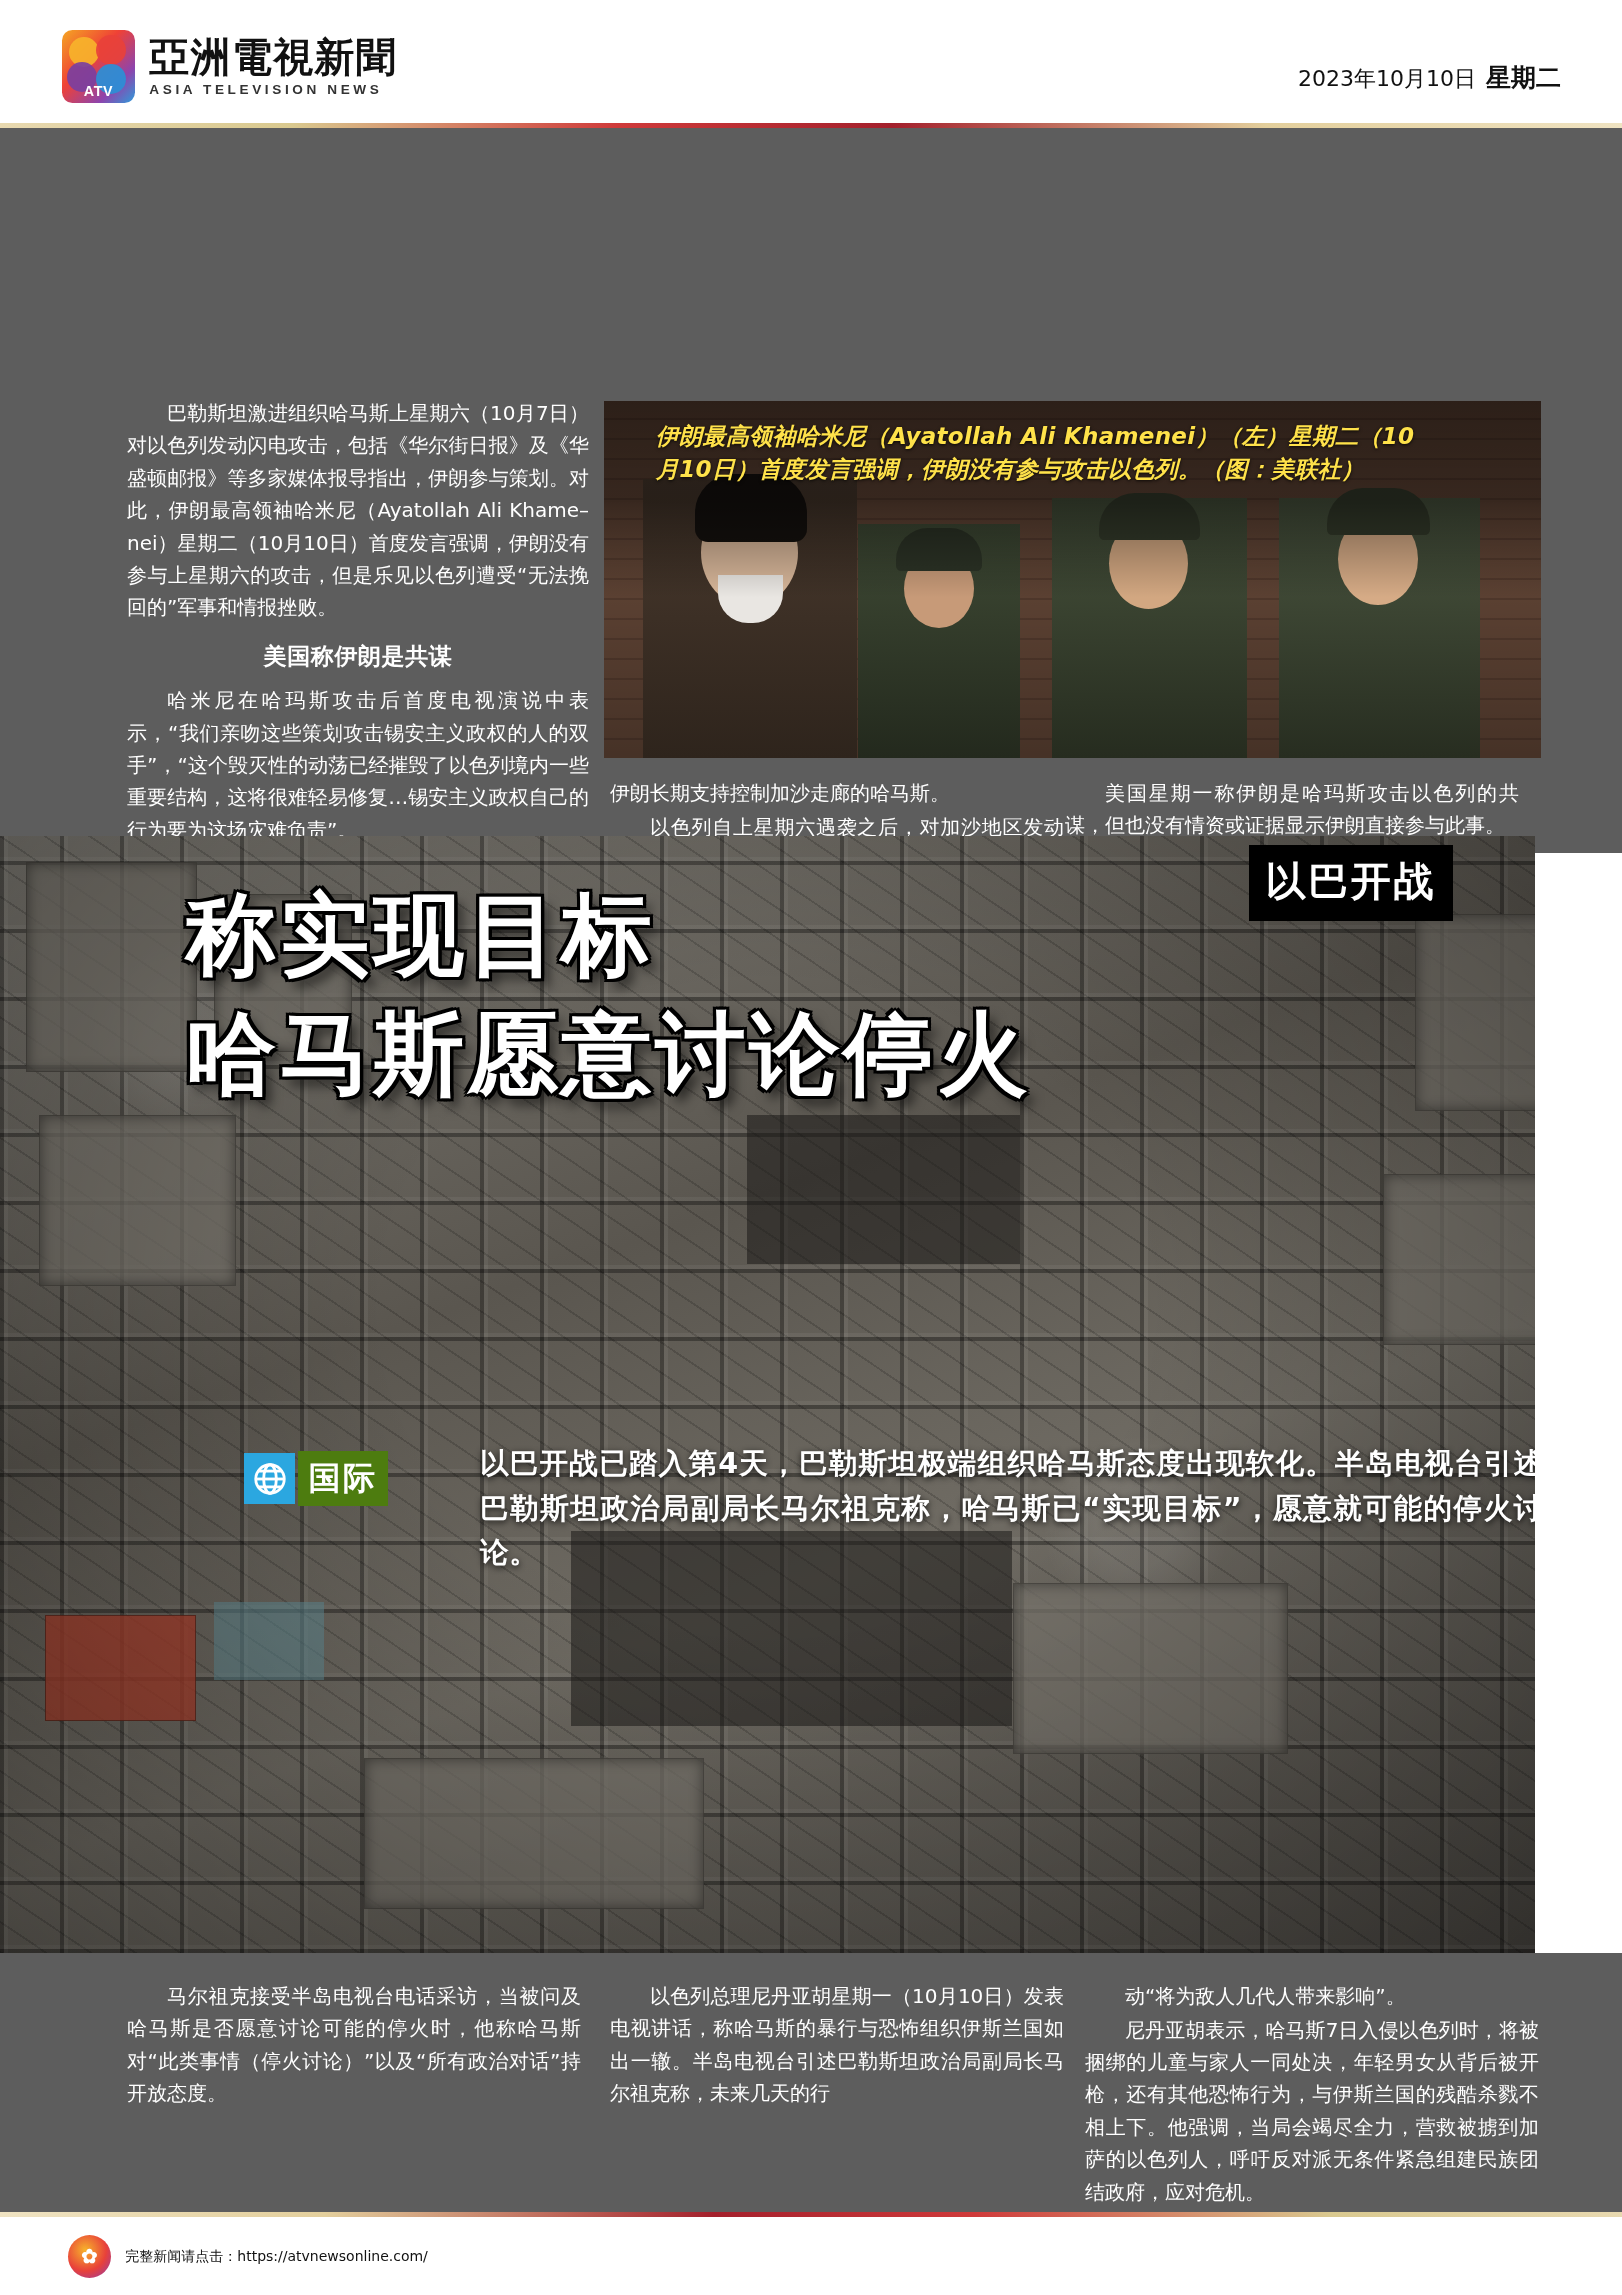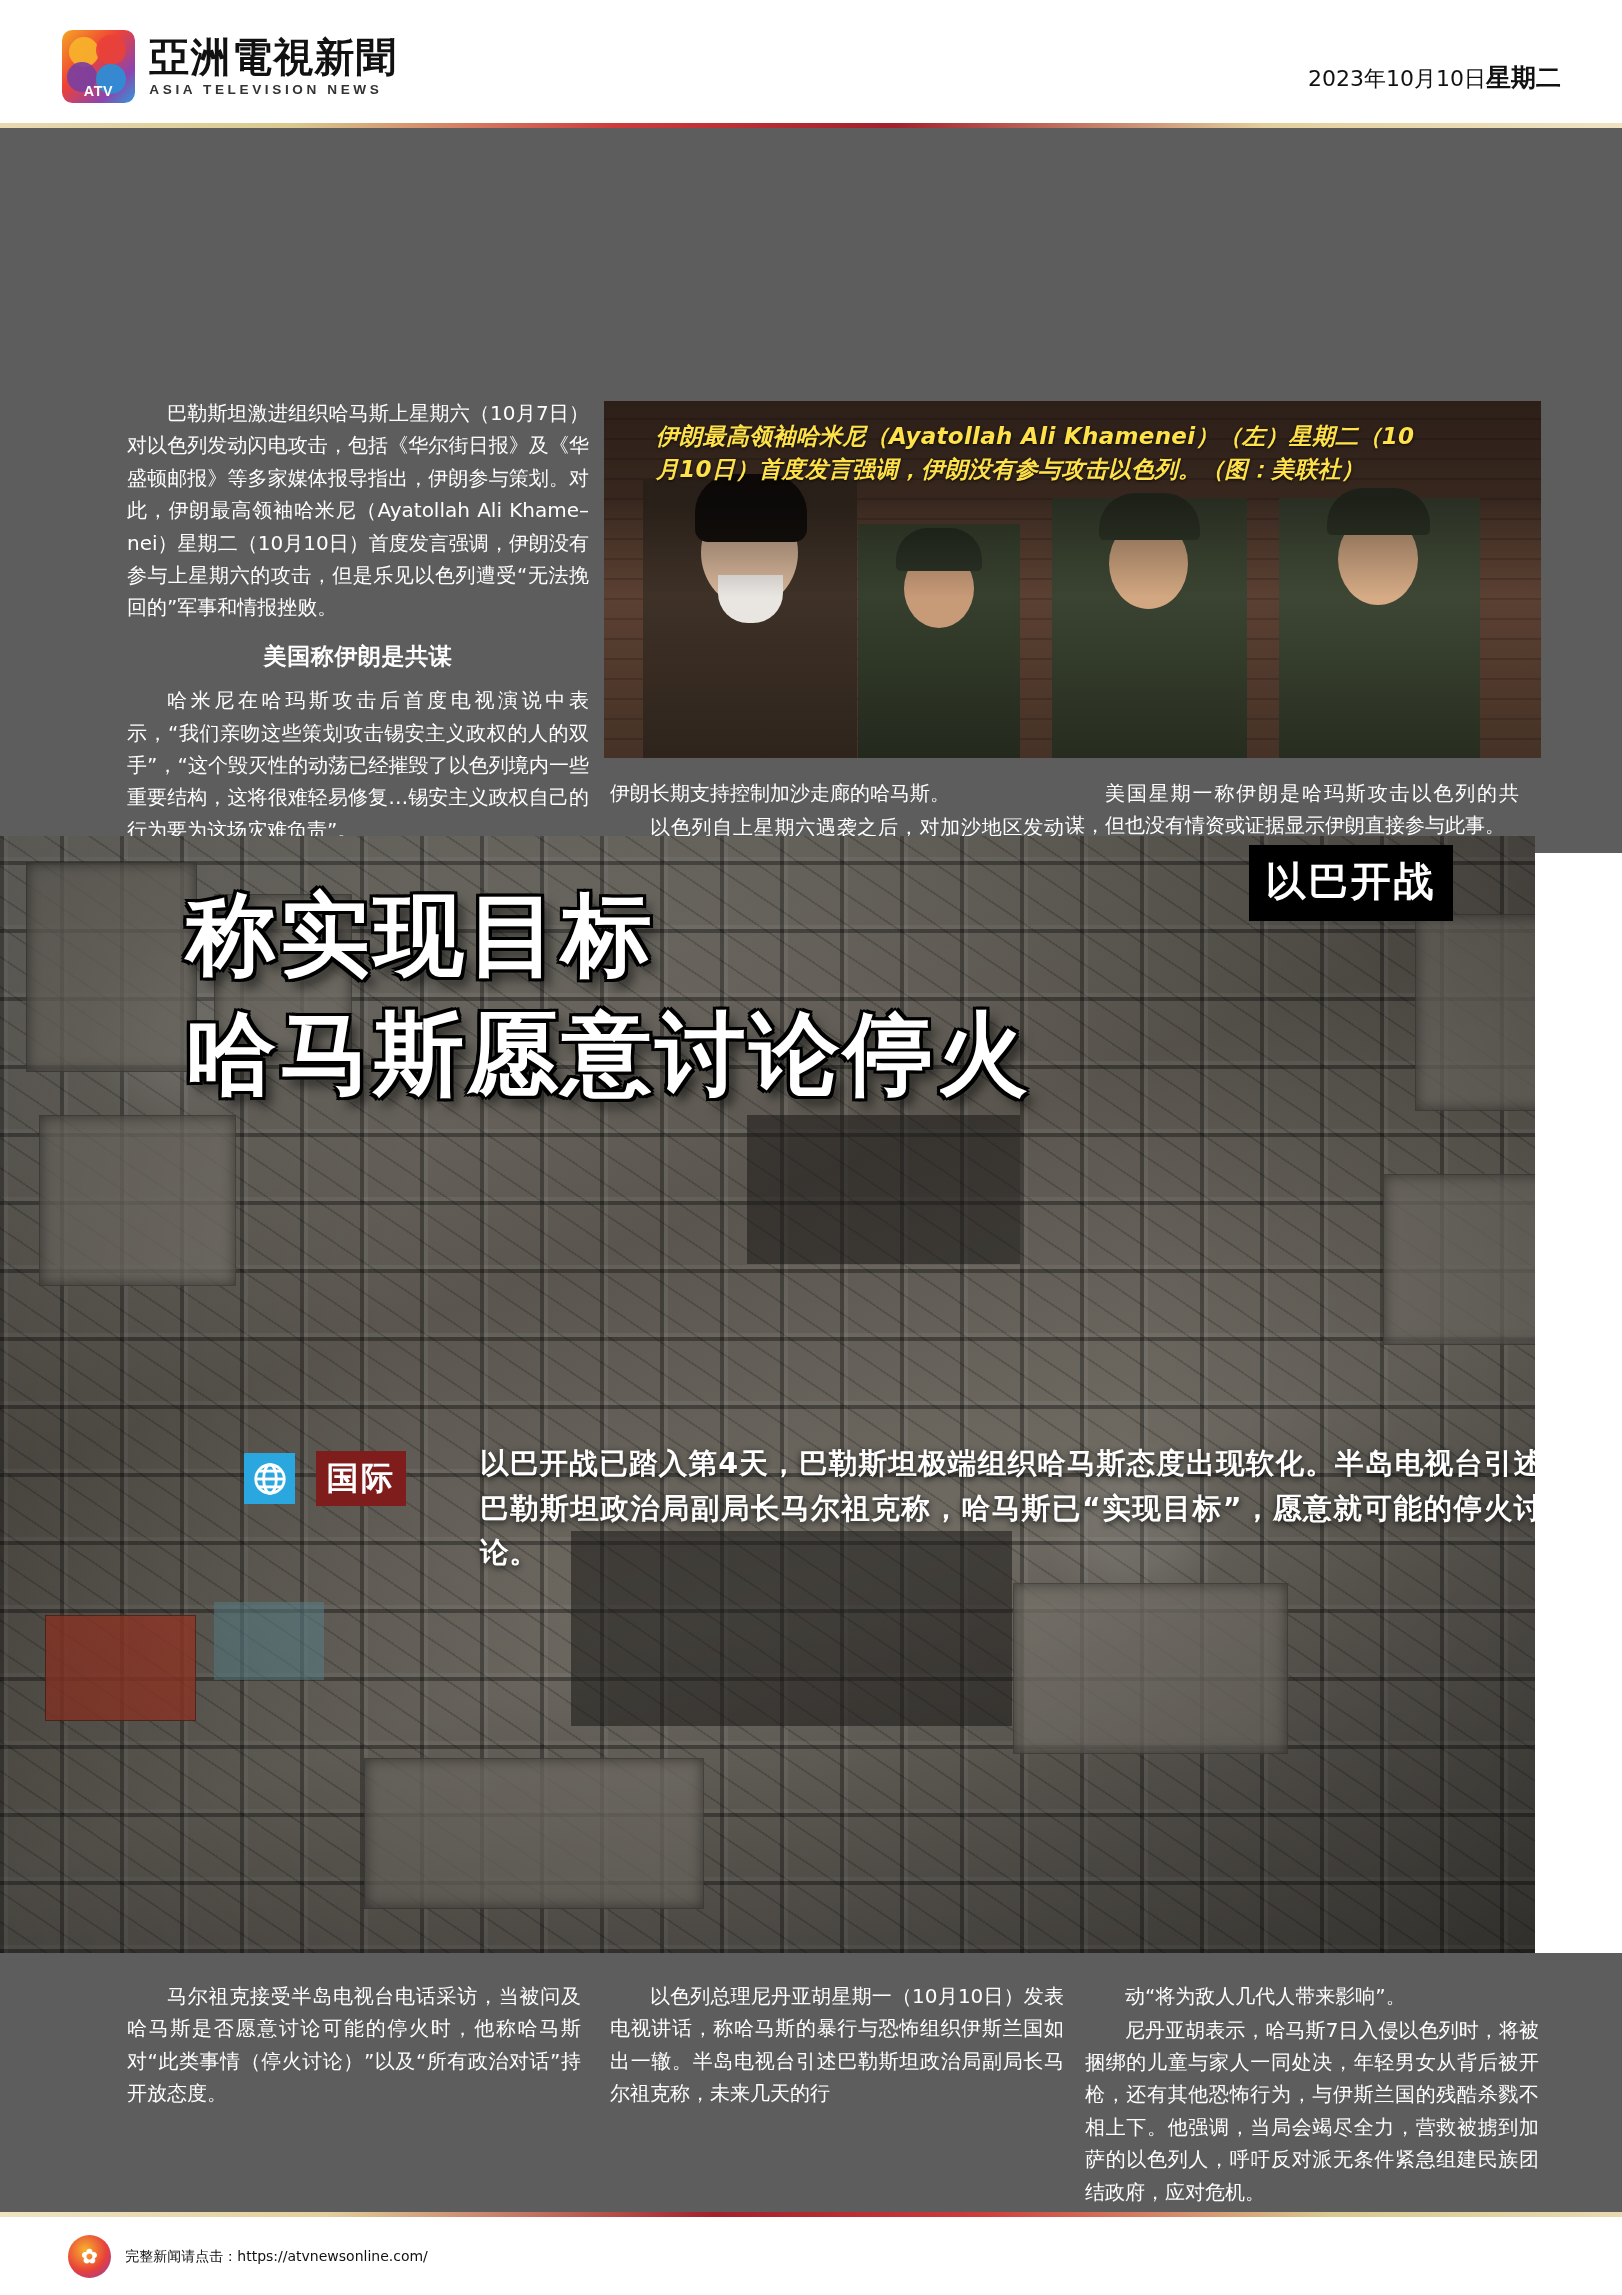--- a/index.html
+++ b/index.html
@@ -21,21 +21,21 @@
   .logo-mark .p1{width:30px;height:30px;background:#f7b32b;left:6.5px;top:6.5px;}
   .logo-mark .p2{width:30px;height:30px;background:#e8413a;left:34px;top:5.2px;}
   .logo-mark .p3{width:30px;height:30px;background:#7b3fa0;left:5.2px;top:32px;}
   .logo-mark .p4{width:30px;height:30px;background:#2b8fd6;left:34px;top:34px;}
   .logo-atv{position:absolute;left:0;right:0;bottom:3.9px;text-align:center;color:#fff;
      font-size:14.3px;font-weight:bold;letter-spacing:0.6px;}
   .logo-text{margin-left:14.3px;}
   .logo-cn{font-size:40px;font-weight:bold;color:#111;letter-spacing:1.3px;line-height:1.05;
      font-family:"DejaVu Sans","Liberation Sans",sans-serif;}
   .logo-en{font-size:13.6px;color:#333;letter-spacing:3.6px;margin-top:3.9px;font-weight:600;}
-  .header-date{position:absolute;right:62px;top:61px;display:flex;align-items:baseline;gap:0;}
+  .header-date{position:absolute;right:62px;top:61px;display:flex;align-items:baseline;gap:10px;}
   .hd-date{font-size:22px;color:#111;font-family:"DejaVu Sans","Liberation Sans",sans-serif;}
   .hd-day{font-size:25px;color:#111;font-weight:bold;font-family:"DejaVu Sans","Liberation Sans",sans-serif;}
   .header-rule{position:absolute;left:0;top:123px;width:1623px;height:4.5px;
      background:linear-gradient(90deg,#e8d9b0 0%,#d9c98f 18%,#cf3a3a 38%,#a3202c 55%,#e3cf9c 78%,#efe3c2 100%);}
 
   
   .sec1{position:absolute;left:0;top:128px;width:1623px;height:725px;background:#5d5d5d;}
   .headline1{position:absolute;left:97px;top:23.4px;width:1448px;color:#fff;
      font-size:60px;font-weight:bold;letter-spacing:1.9px;
      font-family:"DejaVu Sans","Liberation Sans",sans-serif;}
@@ -86,22 +86,22 @@
      font-family:"DejaVu Sans","Liberation Sans",sans-serif;}
   .headline2{position:absolute;left:186px;top:40px;width:1337px;color:#fff;font-weight:bold;
      font-size:90px;line-height:1.32;letter-spacing:3.9px;
      font-family:"DejaVu Sans","Liberation Sans",sans-serif;
      text-shadow:-3.2px 0 0 #000,3.2px 0 0 #000,0 -3.2px 0 #000,0 3.2px 0 #000,
                  -3.2px -3.2px 0 #000,3.2px -3.2px 0 #000,-3.2px 3.2px 0 #000,3.2px 3.2px 0 #000,
                  7.8px 9px 11.7px rgba(0,0,0,.6);}
   .hl2-l2{margin-left:0px;}
   .intl-tag{position:absolute;left:244px;top:617px;display:flex;align-items:center;height:51px;}
   .intl-globe{width:51px;height:51px;background:#2ba7e0;display:flex;align-items:center;justify-content:center;}
-  .intl-label{background:#7f1d1d;color:#fff;font-weight:bold;font-size:32px;letter-spacing:2.6px;
-     padding:5.2px 10.4px;margin-left:21px;font-family:"DejaVu Sans","Liberation Sans",sans-serif;}
+  .intl-label{background:#4d7c0f;color:#fff;font-weight:bold;font-size:32px;letter-spacing:2.6px;
+     padding:5.2px 10.4px;margin-left:3px;font-family:"DejaVu Sans","Liberation Sans",sans-serif;}
   .lede{position:absolute;left:480px;top:605px;width:1063px;color:#fff;font-weight:bold;
      font-size:28.6px;line-height:1.56;letter-spacing:0.6px;text-align:justify;
      font-family:"DejaVu Sans","Liberation Sans",sans-serif;
      text-shadow:0 1.9px 6.5px rgba(0,0,0,.85);}
 
   
   .sec3{position:absolute;left:0;top:1953px;width:1623px;height:260px;background:#5d5d5d;}
   .s3-col{position:absolute;top:27px;color:#fff;font-size:20px;line-height:1.62;width:454px;
      font-family:"DejaVu Sans","Liberation Sans",sans-serif;text-align:justify;}
   .s3-col p{margin:0 0 1.3px 0;text-indent:2em;}

